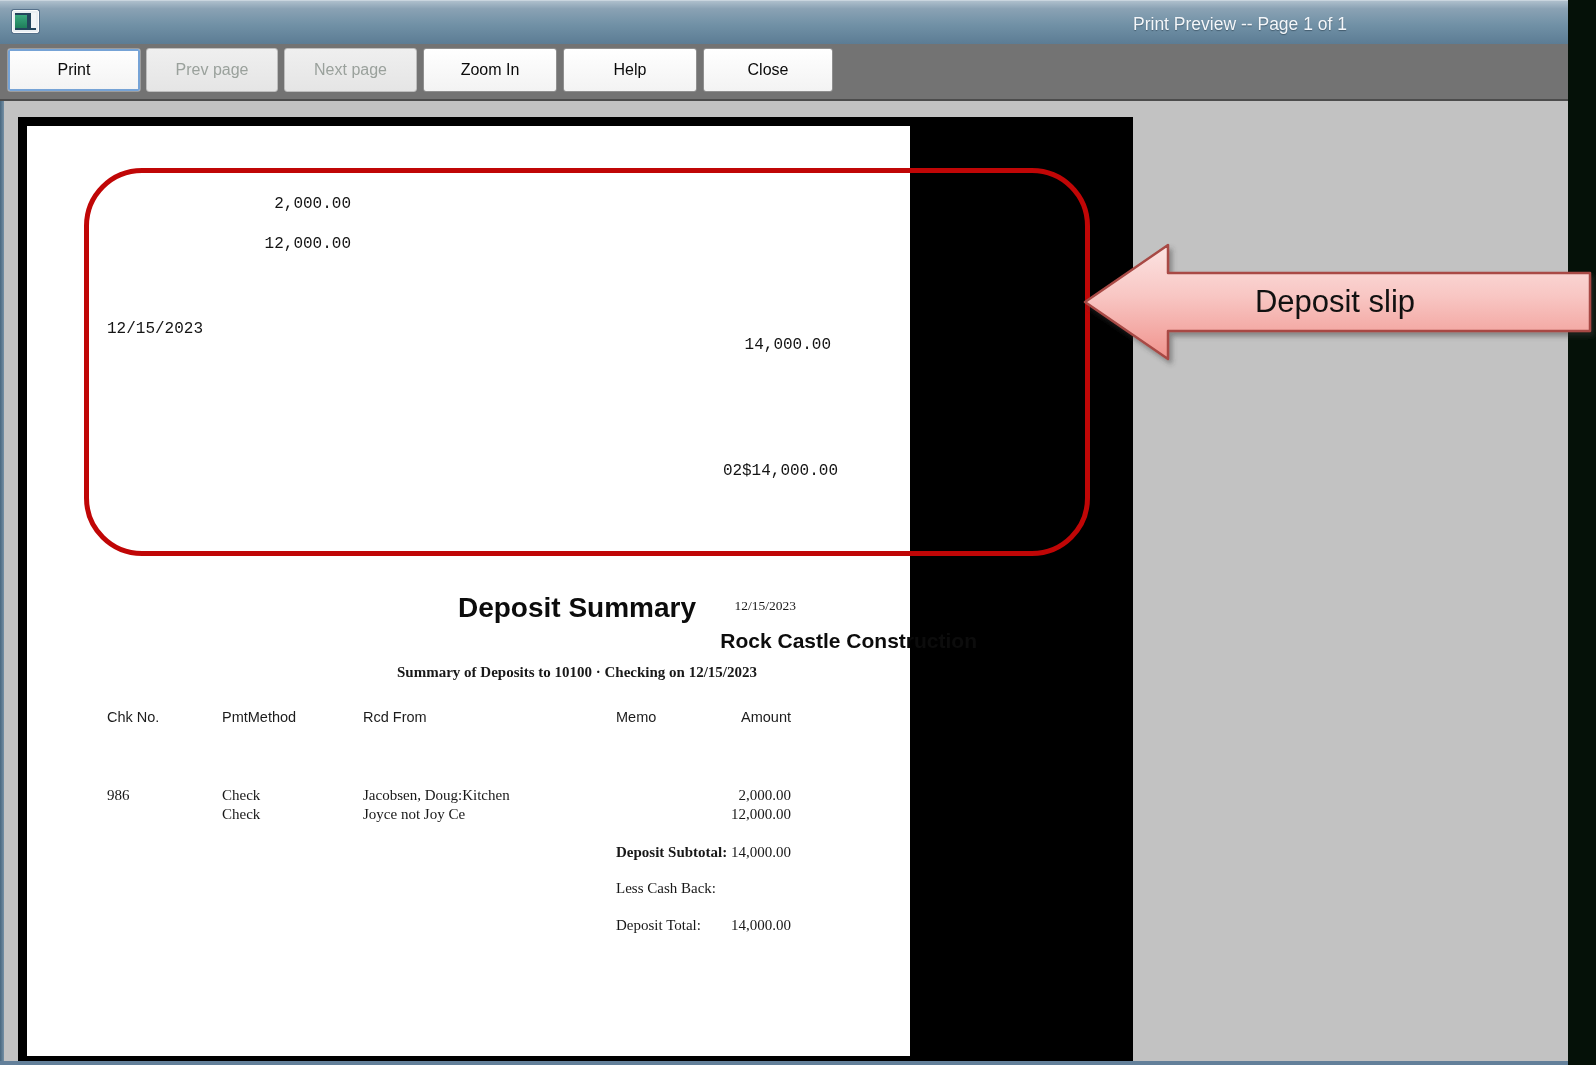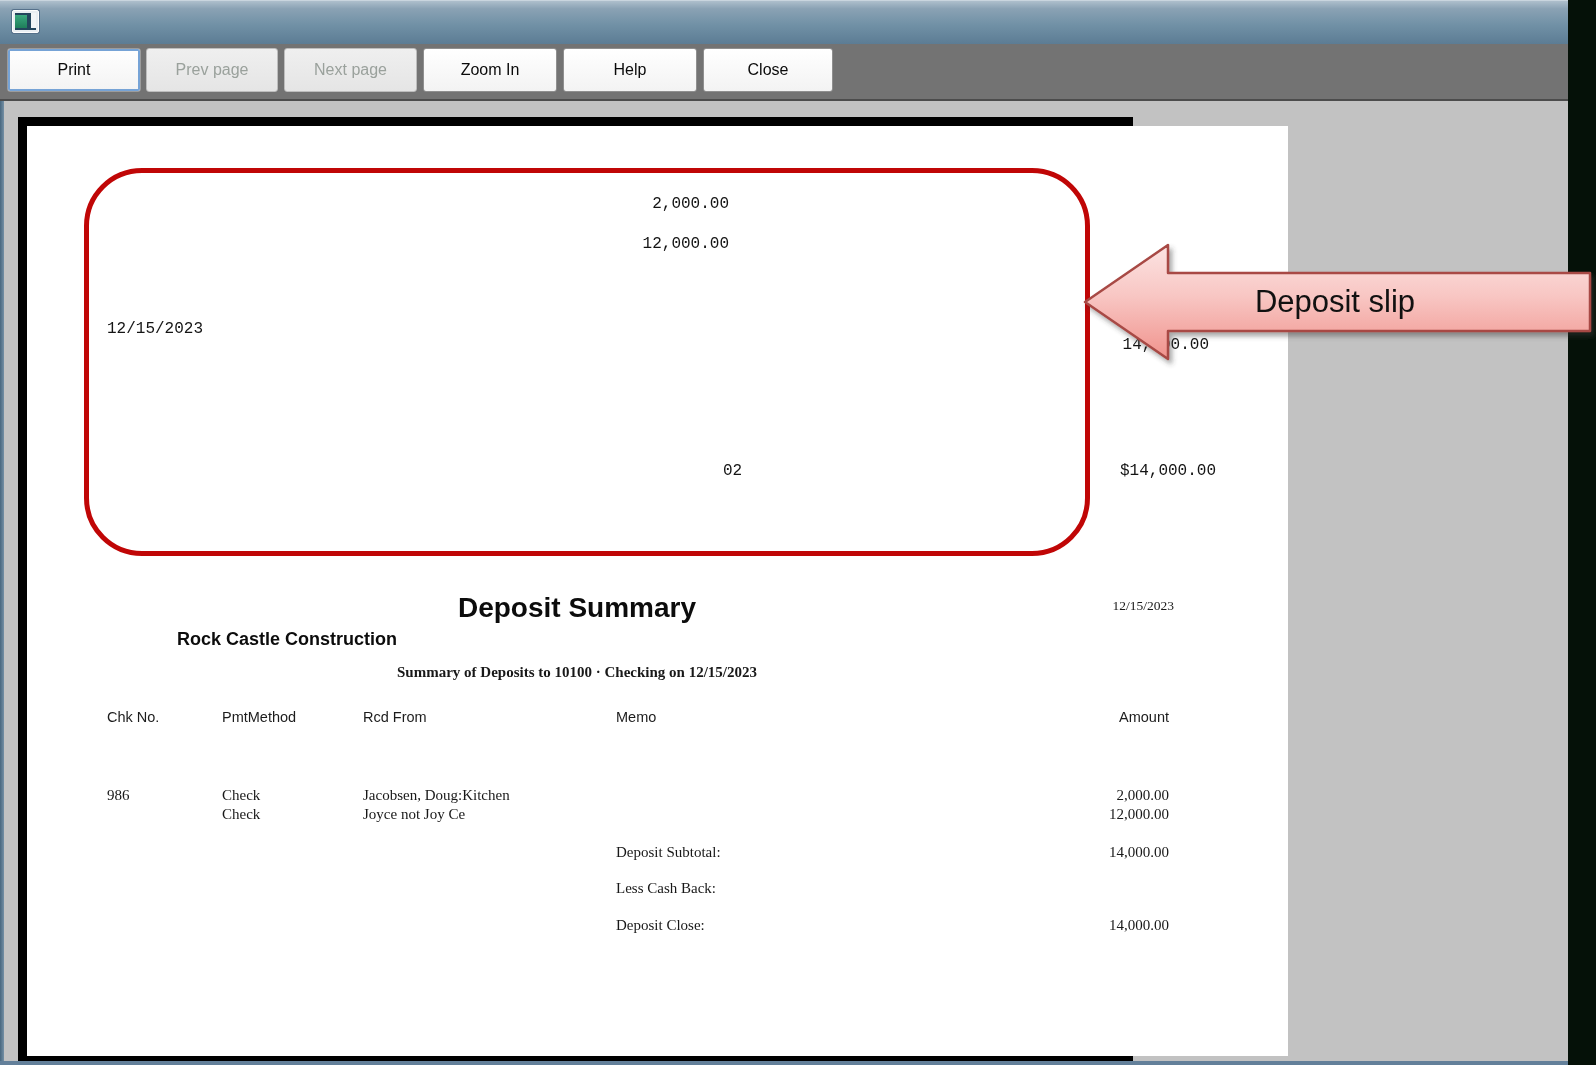--- a/index.html
+++ b/index.html
@@ -42,34 +42,34 @@
   .viewport { position:absolute; left:0; top:101px; width:1568px; height:964px;
     background:#c2c2c2; }
   .win-border-left { position:absolute; left:0; top:101px; width:4px; height:964px;
     background:linear-gradient(90deg,#48677f,#7590a5); }
   .win-border-bottom { position:absolute; left:0; top:1061px; width:1568px; height:4px;
     background:#63809a; }
 
   
   .page-frame { position:absolute; left:18px; top:117px; width:1115px; height:948px;
     background:#000; padding:9px; }
-  .page { position:relative; width:1261px; height:930px; background:#fff; }
+  .page { position:relative; width:883px; height:930px; background:#fff; }
 
   .slip-outline { position:absolute; left:57px; top:42px; width:1006px; height:388px;
     border:5px solid #c00606; border-radius:58px; }
 
   .mono { position:absolute; font-family:"Liberation Mono","DejaVu Sans Mono",monospace;
     font-size:16px; color:#141414; white-space:pre; }
   .serif { font-family:"Liberation Serif","DejaVu Serif",serif; color:#181818; }
   .right-col { text-align:right; width:170px; }
 
   .report-title { position:absolute; left:150px; top:466px; width:800px;
     text-align:center; font-size:28px; font-weight:bold; color:#0c0c0c; }
   .report-company { position:absolute; left:150px; top:503px; width:800px;
-    text-align:left; font-size:18px; font-weight:bold; color:#0c0c0c; }
+    text-align:right; font-size:21px; font-weight:bold; color:#0c0c0c; }
   .report-subtitle { position:absolute; left:150px; top:538px; width:800px;
     text-align:center; font-size:15px; font-weight:600; }
   .report-date { position:absolute; right:114px; top:472px; font-size:13.5px; }
 
   .col-header { position:absolute; top:583px; font-size:14.5px; color:#1c1c1c; }
   .cell { position:absolute; font-size:15px; }
 
   
   .anno { position:absolute; left:1055px; top:225px; width:541px; height:150px; }
 </style>
@@ -77,20 +77,21 @@
 <body>
 
 <div class="stage">
 
   <div class="titlebar">
     <div class="app-icon">
       <div class="inner"></div>
       <div class="screen"></div>
       <div class="stripe"></div>
     </div>
+    <div class="title-text">Print Preview -- Page 1 of 1</div>
   </div>
 
   <div class="toolbar">
     <button class="btn focused" style="left:7px;   width:134px;">Print</button>
     <button class="btn disabled" style="left:146px; width:132px;">Prev page</button>
     <button class="btn disabled" style="left:284px; width:133px;">Next page</button>
     <button class="btn" style="left:423px; width:134px;">Zoom In</button>
     <button class="btn" style="left:563px; width:134px;">Help</button>
     <button class="btn" style="left:703px; width:130px;">Close</button>
   </div>
@@ -124,25 +125,25 @@
 
       <div class="cell serif" style="left:80px;  top:661px;">986</div>
       <div class="cell serif" style="left:195px; top:661px;">Check</div>
       <div class="cell serif" style="left:336px; top:661px;">Jacobsen, Doug:Kitchen</div>
       <div class="cell serif right-col" style="right:119px; top:661px;">2,000.00</div>
 
       <div class="cell serif" style="left:195px; top:680px;">Check</div>
       <div class="cell serif" style="left:336px; top:680px;">Joyce not Joy Ce</div>
       <div class="cell serif right-col" style="right:119px; top:680px;">12,000.00</div>
 
-      <div class="cell serif" style="left:589px; top:718px;">Deposit Subtotal:</div>
+      <div class="cell serif" style="left:589px; top:718px;font-weight:bold;">Deposit Subtotal:</div>
       <div class="cell serif right-col" style="right:119px; top:718px;">14,000.00</div>
       <div class="cell serif" style="left:589px; top:754px;">Less Cash Back:</div>
       <div class="cell serif right-col" style="right:119px; top:754px;"></div>
-      <div class="cell serif" style="left:589px; top:791px;">Deposit Close:</div>
+      <div class="cell serif" style="left:589px; top:791px;">Deposit Total:</div>
       <div class="cell serif right-col" style="right:119px; top:791px;">14,000.00</div>
 
     </div>
   </div>
 
   <div class="win-border-bottom"></div>
 
   <svg class="anno" viewBox="0 0 541 150">
     <defs>
       <linearGradient id="arrowGrad" x1="0" y1="20" x2="0" y2="134" gradientUnits="userSpaceOnUse">

